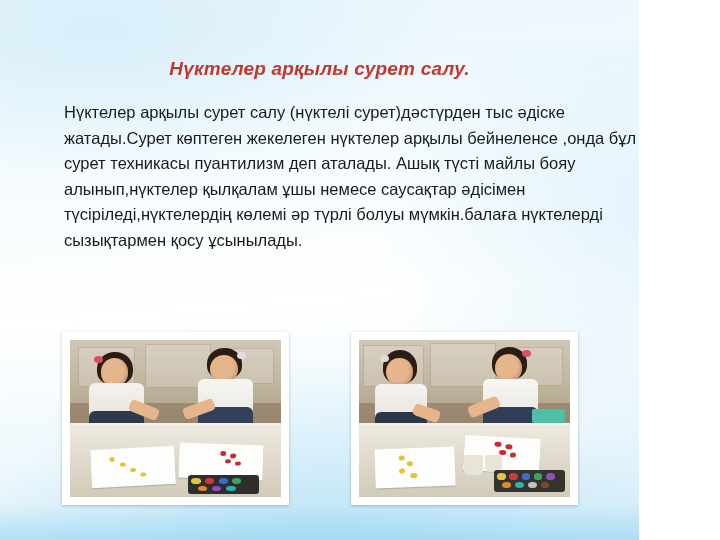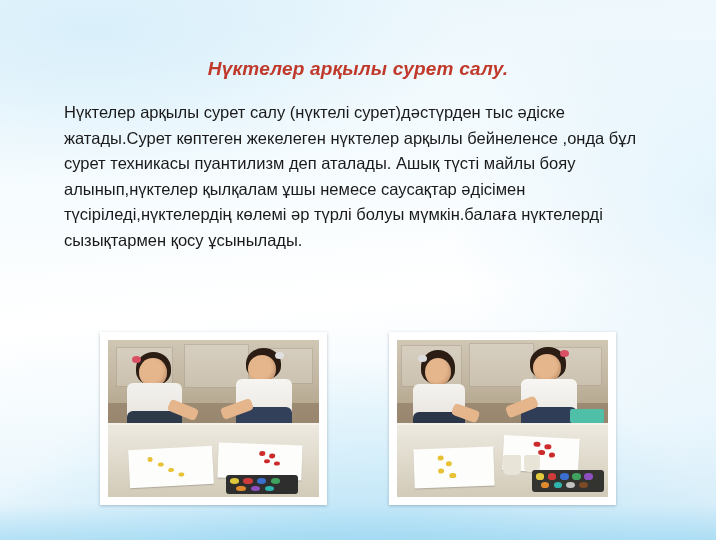--- a/index.html
+++ b/index.html
@@ -7,21 +7,21 @@
     padding: 0;
   }
   body {
     width: 720px;
     height: 540px;
     font-family: "Liberation Sans", sans-serif;
     overflow: hidden;
   }
   .slide {
     position: relative;
-    width: 716px;
+    width: 639px;
     height: 540px;
     box-sizing: border-box;
     background: linear-gradient(175deg, #eaf6fc 0%, #f4fbfe 28%, #ffffff 55%, #eef8fd 78%, #cfeaf8 100%);
     overflow: hidden;
   }
   
   .wash-bottom {
     position: absolute;
     left: -40px;
     right: -40px;

